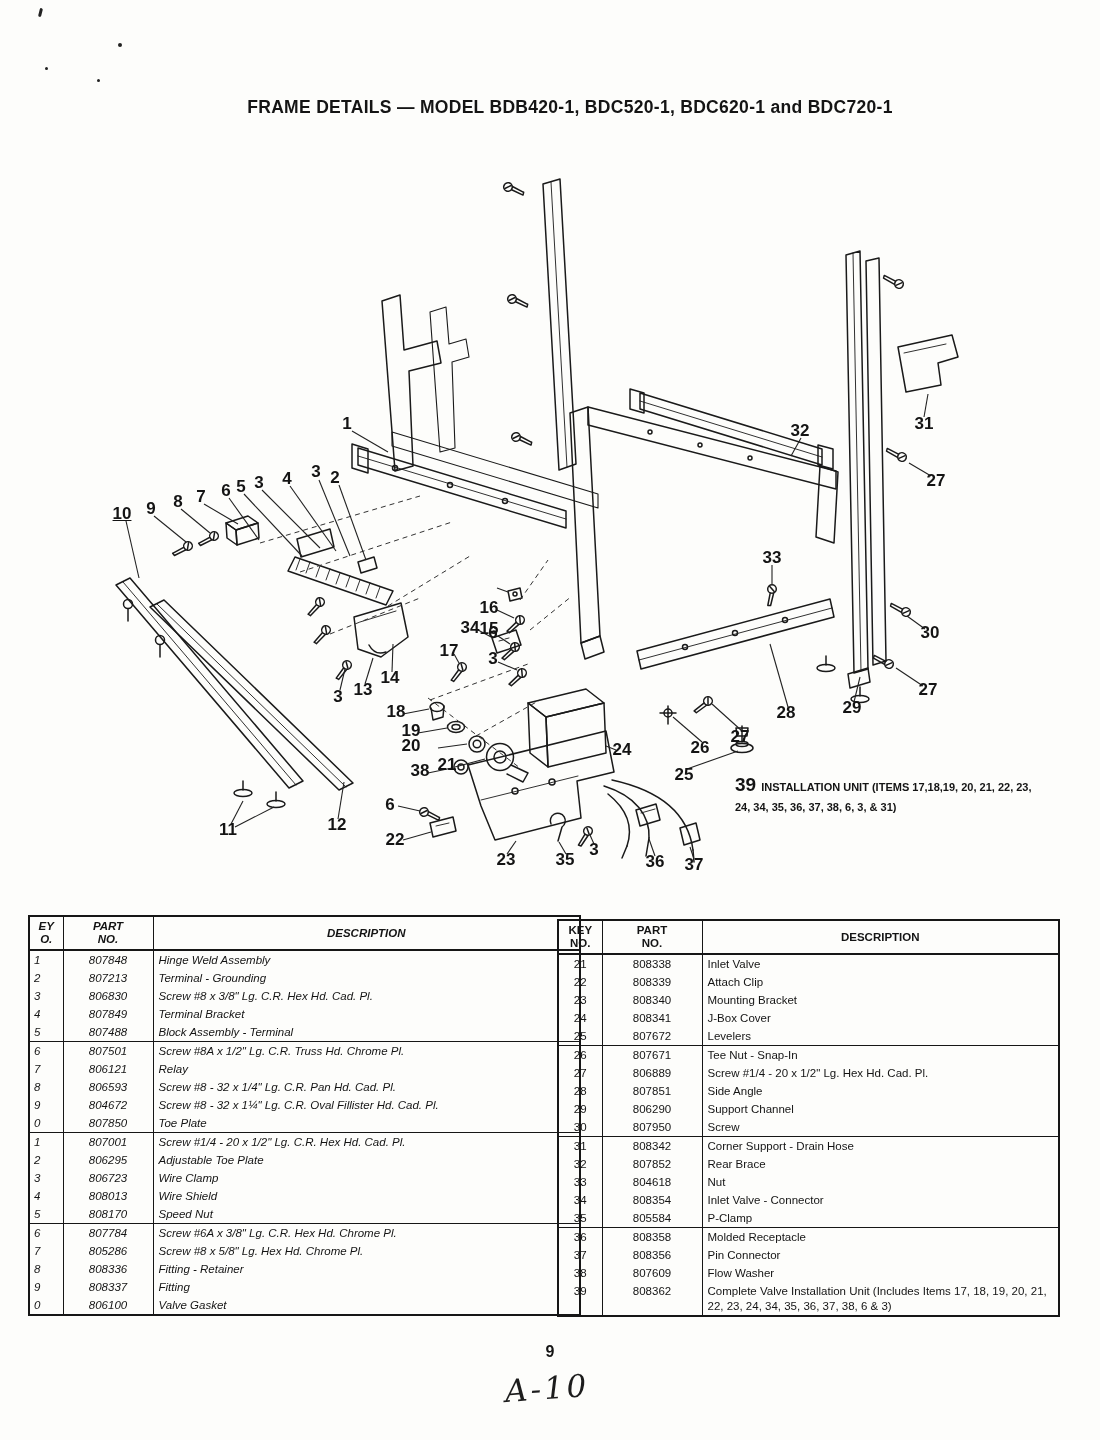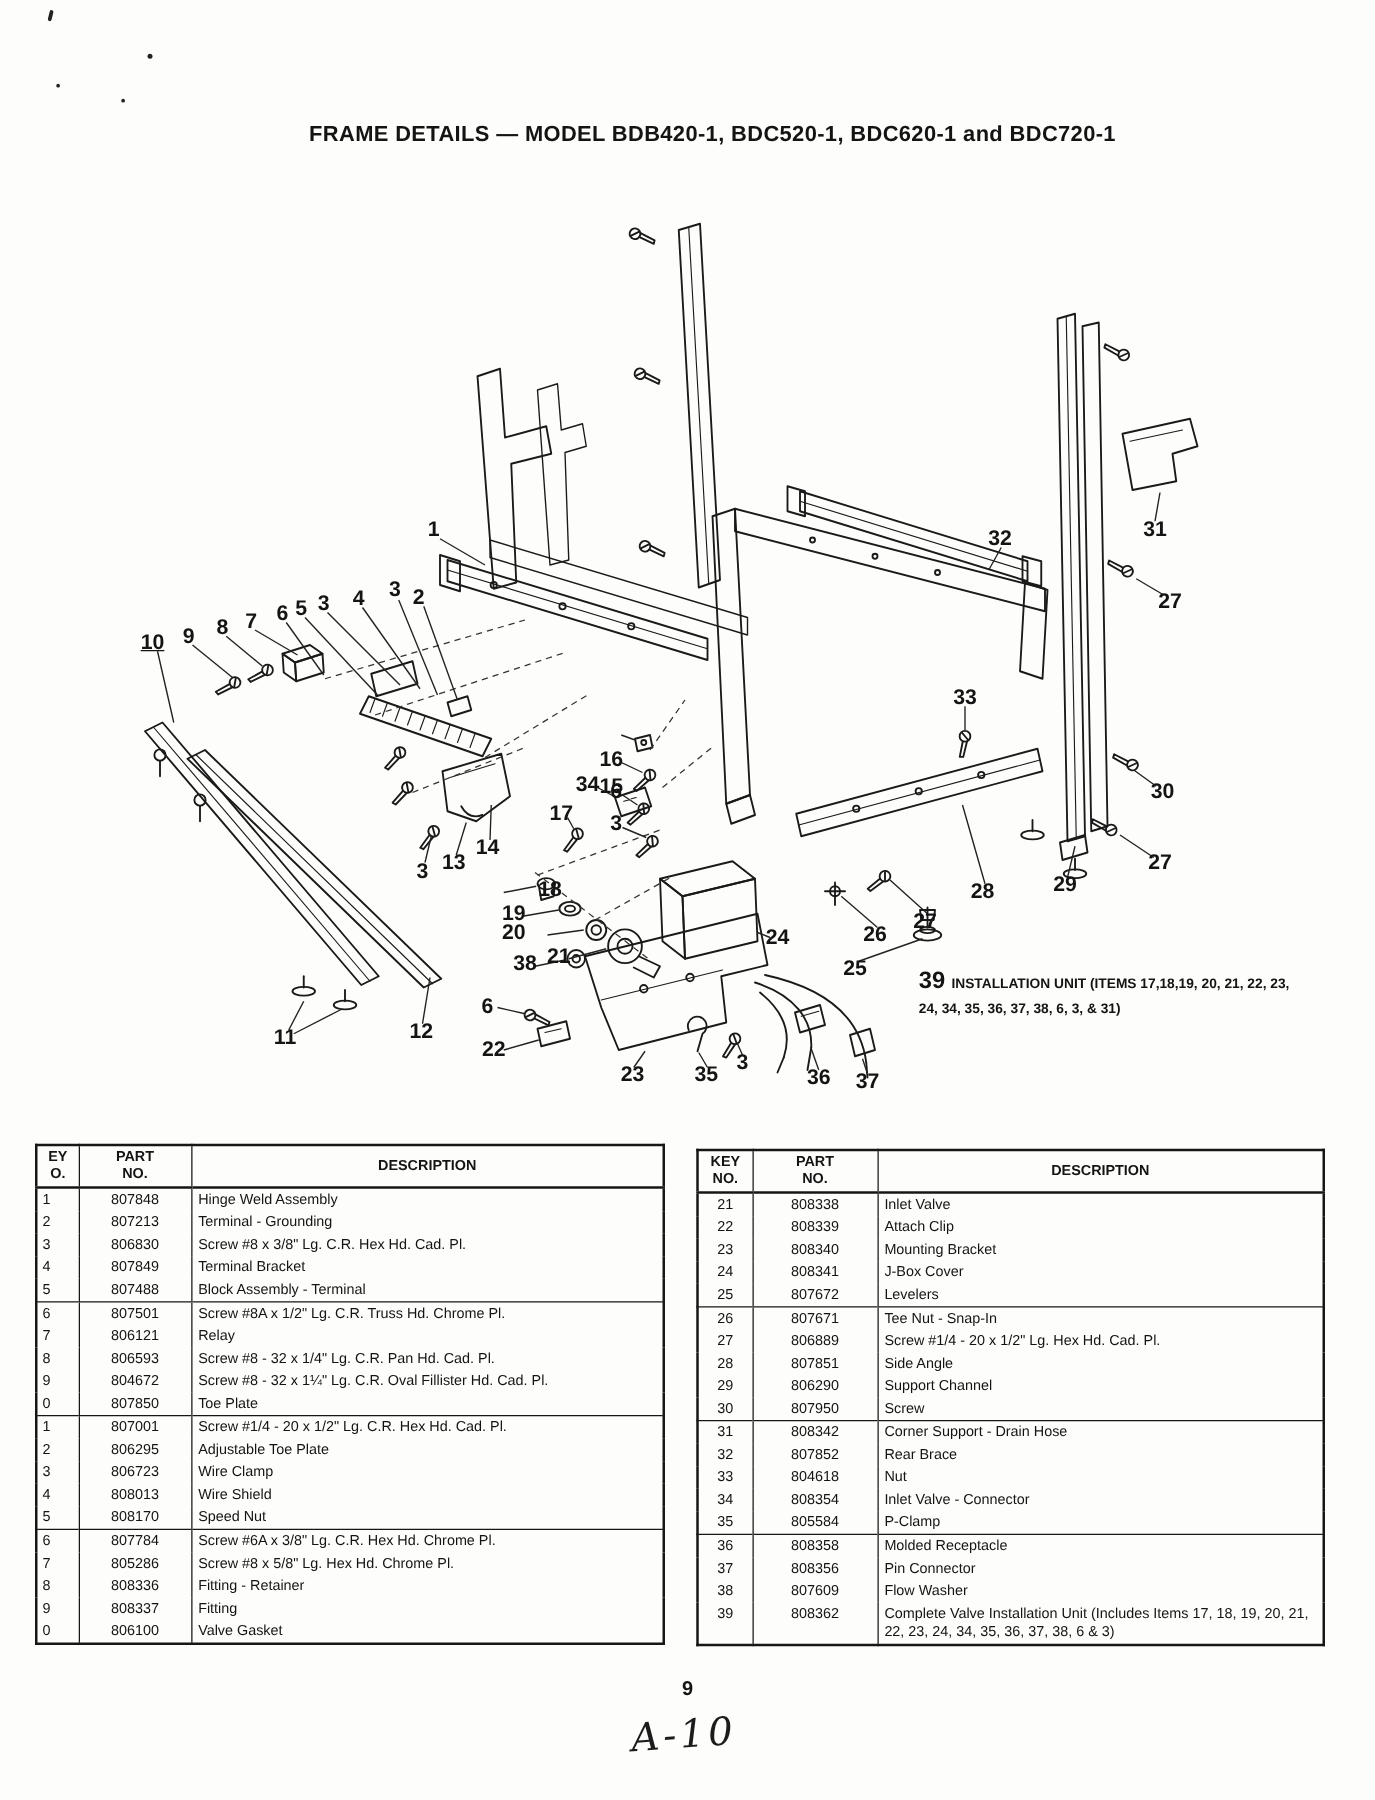--- a/index.html
+++ b/index.html
@@ -19,21 +19,21 @@
   .callout {
     position:absolute; transform:translate(-50%,-50%);
     font-size:17px; font-weight:bold; white-space:nowrap;
   }
   .install-note {
     position:absolute; left:735px; top:770px; width:300px;
     font-size:11px; font-weight:bold; line-height:1.55;
   }
   .note-key { font-size:19px; font-weight:bold; margin-right:5px; }
   table.parts { position:absolute; border-collapse:collapse; border:2.2px solid #161616; background:transparent; }
-  #left-table  { left:28px;  top:915px; width:504px; }
+  #left-table  { left:28px;  top:915px; width:553px;font-style:italic; }
   #right-table { left:557px; top:919px; width:503px; }
   table.parts th {
     font-size:11.5px; font-weight:bold; text-align:center; vertical-align:middle;
     padding:3px 2px; line-height:13px; border-bottom:2px solid #161616;
   }
   table.parts td {
     font-size:11.5px; line-height:15px; padding:2px 5px 1px; vertical-align:top;
   }
   .c-key  { border-right:1.7px solid #161616; }
   .c-part { border-right:1.7px solid #161616; }
@@ -298,21 +298,21 @@
     <div class="callout" style="left: 489px; top: 608px;">16</div>
     <div class="callout" style="left: 470px; top: 628px;">34</div>
     <div class="callout" style="left: 493px; top: 633px;">6</div>
     <div class="callout" style="left: 930px; top: 633px;">30</div>
     <div class="callout" style="left: 449px; top: 651px;">17</div>
     <div class="callout" style="left: 493px; top: 659px;">3</div>
     <div class="callout" style="left: 928px; top: 690px;">27</div>
     <div class="callout" style="left: 363px; top: 690px;">13</div>
     <div class="callout" style="left: 390px; top: 678px;">14</div>
     <div class="callout" style="left: 338px; top: 697px;">3</div>
-    <div class="callout" style="left: 396px; top: 712px; margin-left: 44px;">18</div>
+    <div class="callout" style="left: 396px; top: 712px;">18</div>
     <div class="callout" style="left: 411px; top: 731px;">19</div>
     <div class="callout" style="left: 411px; top: 746px;">20</div>
     <div class="callout" style="left: 420px; top: 771px;">38</div>
     <div class="callout" style="left: 447px; top: 765px;">21</div>
     <div class="callout" style="left: 786px; top: 713px;">28</div>
     <div class="callout" style="left: 852px; top: 708px;">29</div>
     <div class="callout" style="left: 700px; top: 748px;">26</div>
     <div class="callout" style="left: 740px; top: 737px;">27</div>
     <div class="callout" style="left: 622px; top: 750px;">24</div>
     <div class="callout" style="left: 684px; top: 775px;">25</div>

